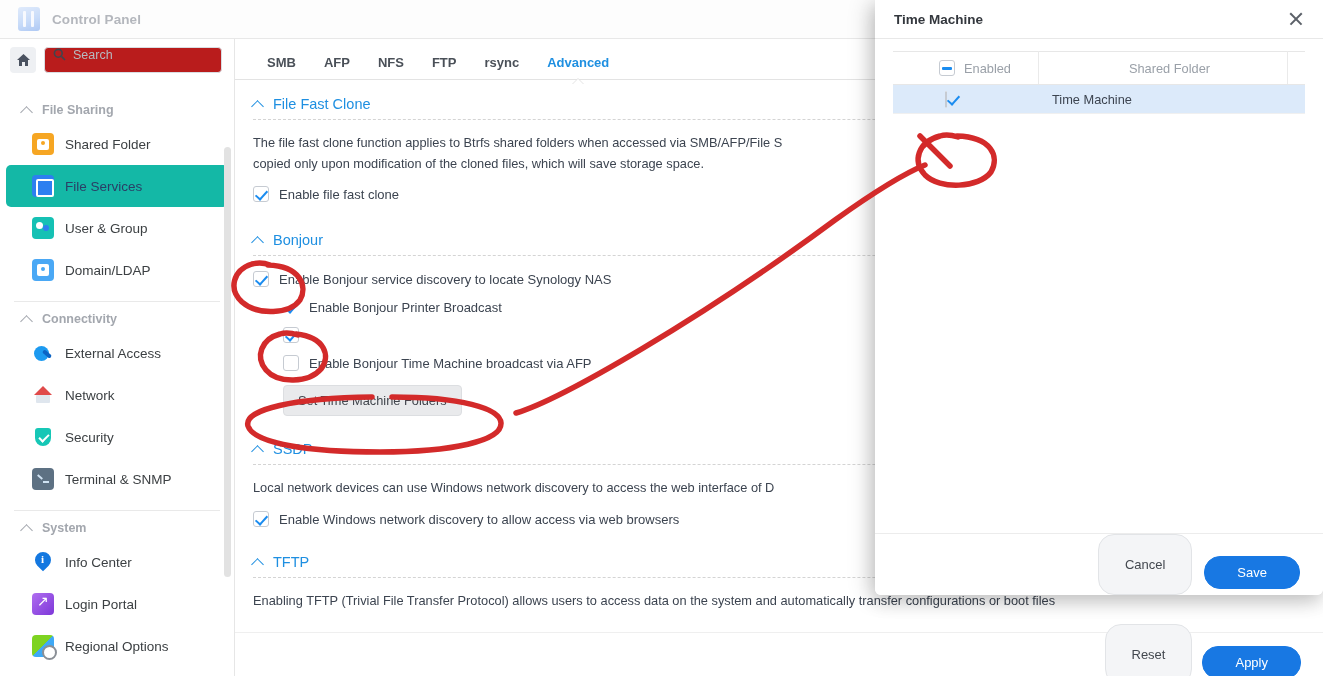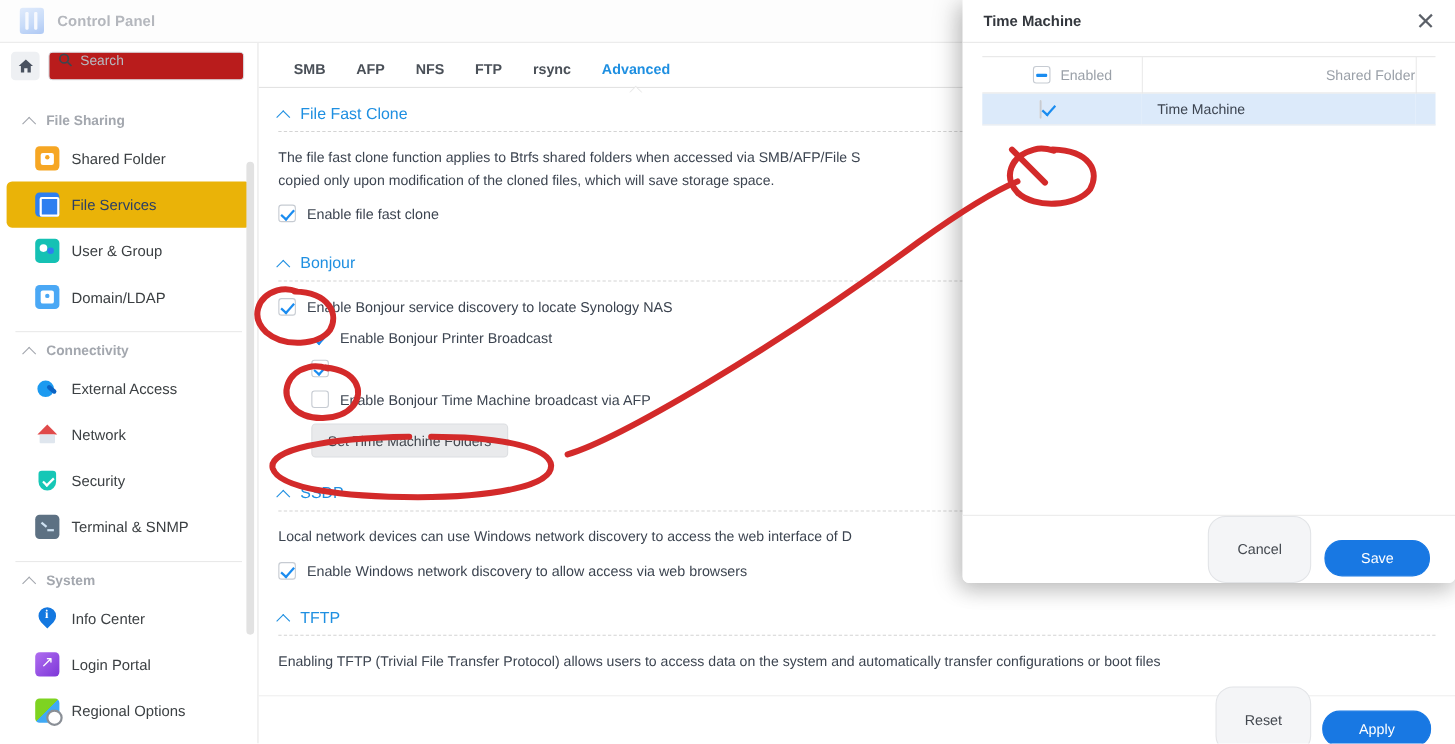--- a/index.html
+++ b/index.html
@@ -61,21 +61,21 @@
   .sb-scroll { flex:1; overflow:hidden; position:relative; padding-top:2px;margin-top:12px; }
   .sb-group-title {
     display:flex; align-items:center; gap:9px;
     padding: 6px 0 6px 22px; font-size: 12.5px; font-weight: bold; color: #a3a7ae;
   }
   .sb-item {
     display: flex; align-items: center; gap: 11px;
     height: 42px; padding-left: 26px; margin: 0 6px 0 6px;
     border-radius: 5px; font-size: 13.5px; color: #3c4043; cursor: default;
   }
-  .sb-item.active { background: #eab308; color:#2a3f66; }
+  .sb-item.active { background: #14b8a6; color:#2a3f66; }
   .sb-icn { width: 22px; height: 22px; flex: 0 0 auto; position: relative; border-radius:4px; }
   .sb-divider { height:1px; background:#e9e9e9; margin: 10px 14px 4px 14px; }
   .sb-scrollbar {
     position:absolute; right:3px; top:52px; width:7px; height:430px;
     background:#e2e2e2; border-radius:4px;
   }
 
   
   .ic-folder { background:#f6a623; }
   .ic-folder::before { content:""; position:absolute; left:5px; top:6px; width:12px; height:11px; background:#fff; border-radius:2px; }
@@ -171,41 +171,41 @@
     gap: 10px; padding-right: 22px; background:#fff; border-top:1px solid #efefef;
   }
   .btn-pill {
     border-radius: 16px; font-size: 13px; padding: 22px 26px; cursor: default;
     border: 1px solid #e2e4e7; background: #f4f5f7; color: #43484f;
   }
   .btn-pill.primary { background: #1878e3; border-color:#1878e3; color: #fff; padding: 8px 32px; margin-top: 16px; }
 
   
   .dialog {
-    position: absolute; left: 875px; top: 0px; width: 448px; height: 530px;
+    position: absolute; left: 875px; top: 0px; width: 448px; height: 595px;
     background: #fff; border-radius: 0 0 6px 6px;
     box-shadow: -6px 2px 22px rgba(0,0,0,.17), 0 8px 18px rgba(0,0,0,.14);
     display: flex; flex-direction: column; overflow: hidden; z-index: 20;
   }
   .dlg-title {
     height: 39px; min-height:39px; display:flex; align-items:center;
     padding: 0 16px 0 19px; border-bottom: 1px solid #e8e8e8;
   }
   .dlg-title-text { font-size: 13.5px; font-weight: bold; color: #33373d; flex:1; }
   .dlg-close { width:22px; height:22px; position:relative; cursor:default; }
   .dlg-close::before, .dlg-close::after {
     content:""; position:absolute; left:3px; top:10px; width:16px; height:1.7px; background:#5b6068;
   }
   .dlg-close::before { transform: rotate(45deg); }
   .dlg-close::after  { transform: rotate(-45deg); }
 
   .dlg-body { flex:1; padding: 12px 18px 0 18px; overflow:hidden; }
   .tbl { width: 100%; border-collapse: collapse; table-layout: fixed; }
   .tbl th {
-    font-size: 12.8px; font-weight: normal; color: #9aa0a8; text-align: right;
+    font-size: 12.8px; font-weight: normal; color: #9aa0a8; text-align: center;
     padding: 8px 0 8px 0; border-bottom: 1px solid #e7e7e7; border-top:1px solid #e7e7e7;
   }
   .th-en { width: 145px; border-right: 1px solid #eaeaea; }
   .th-sf { padding-left: 14px !important; border-right: 1px solid #eaeaea; }
   .th-sp { width: 18px; }
   .th-inner { display:flex; align-items:center; gap:9px; padding-left:46px; }
   .tbl td { padding: 0; height: 29px; border-bottom: 1px solid #f0f0f0; font-size: 12.8px; color:#3c4450; }
   .td-en { text-align: left; }
   .td-en .cbx { margin-left: 52px; }
   .td-sf { padding-left: 14px !important; }

